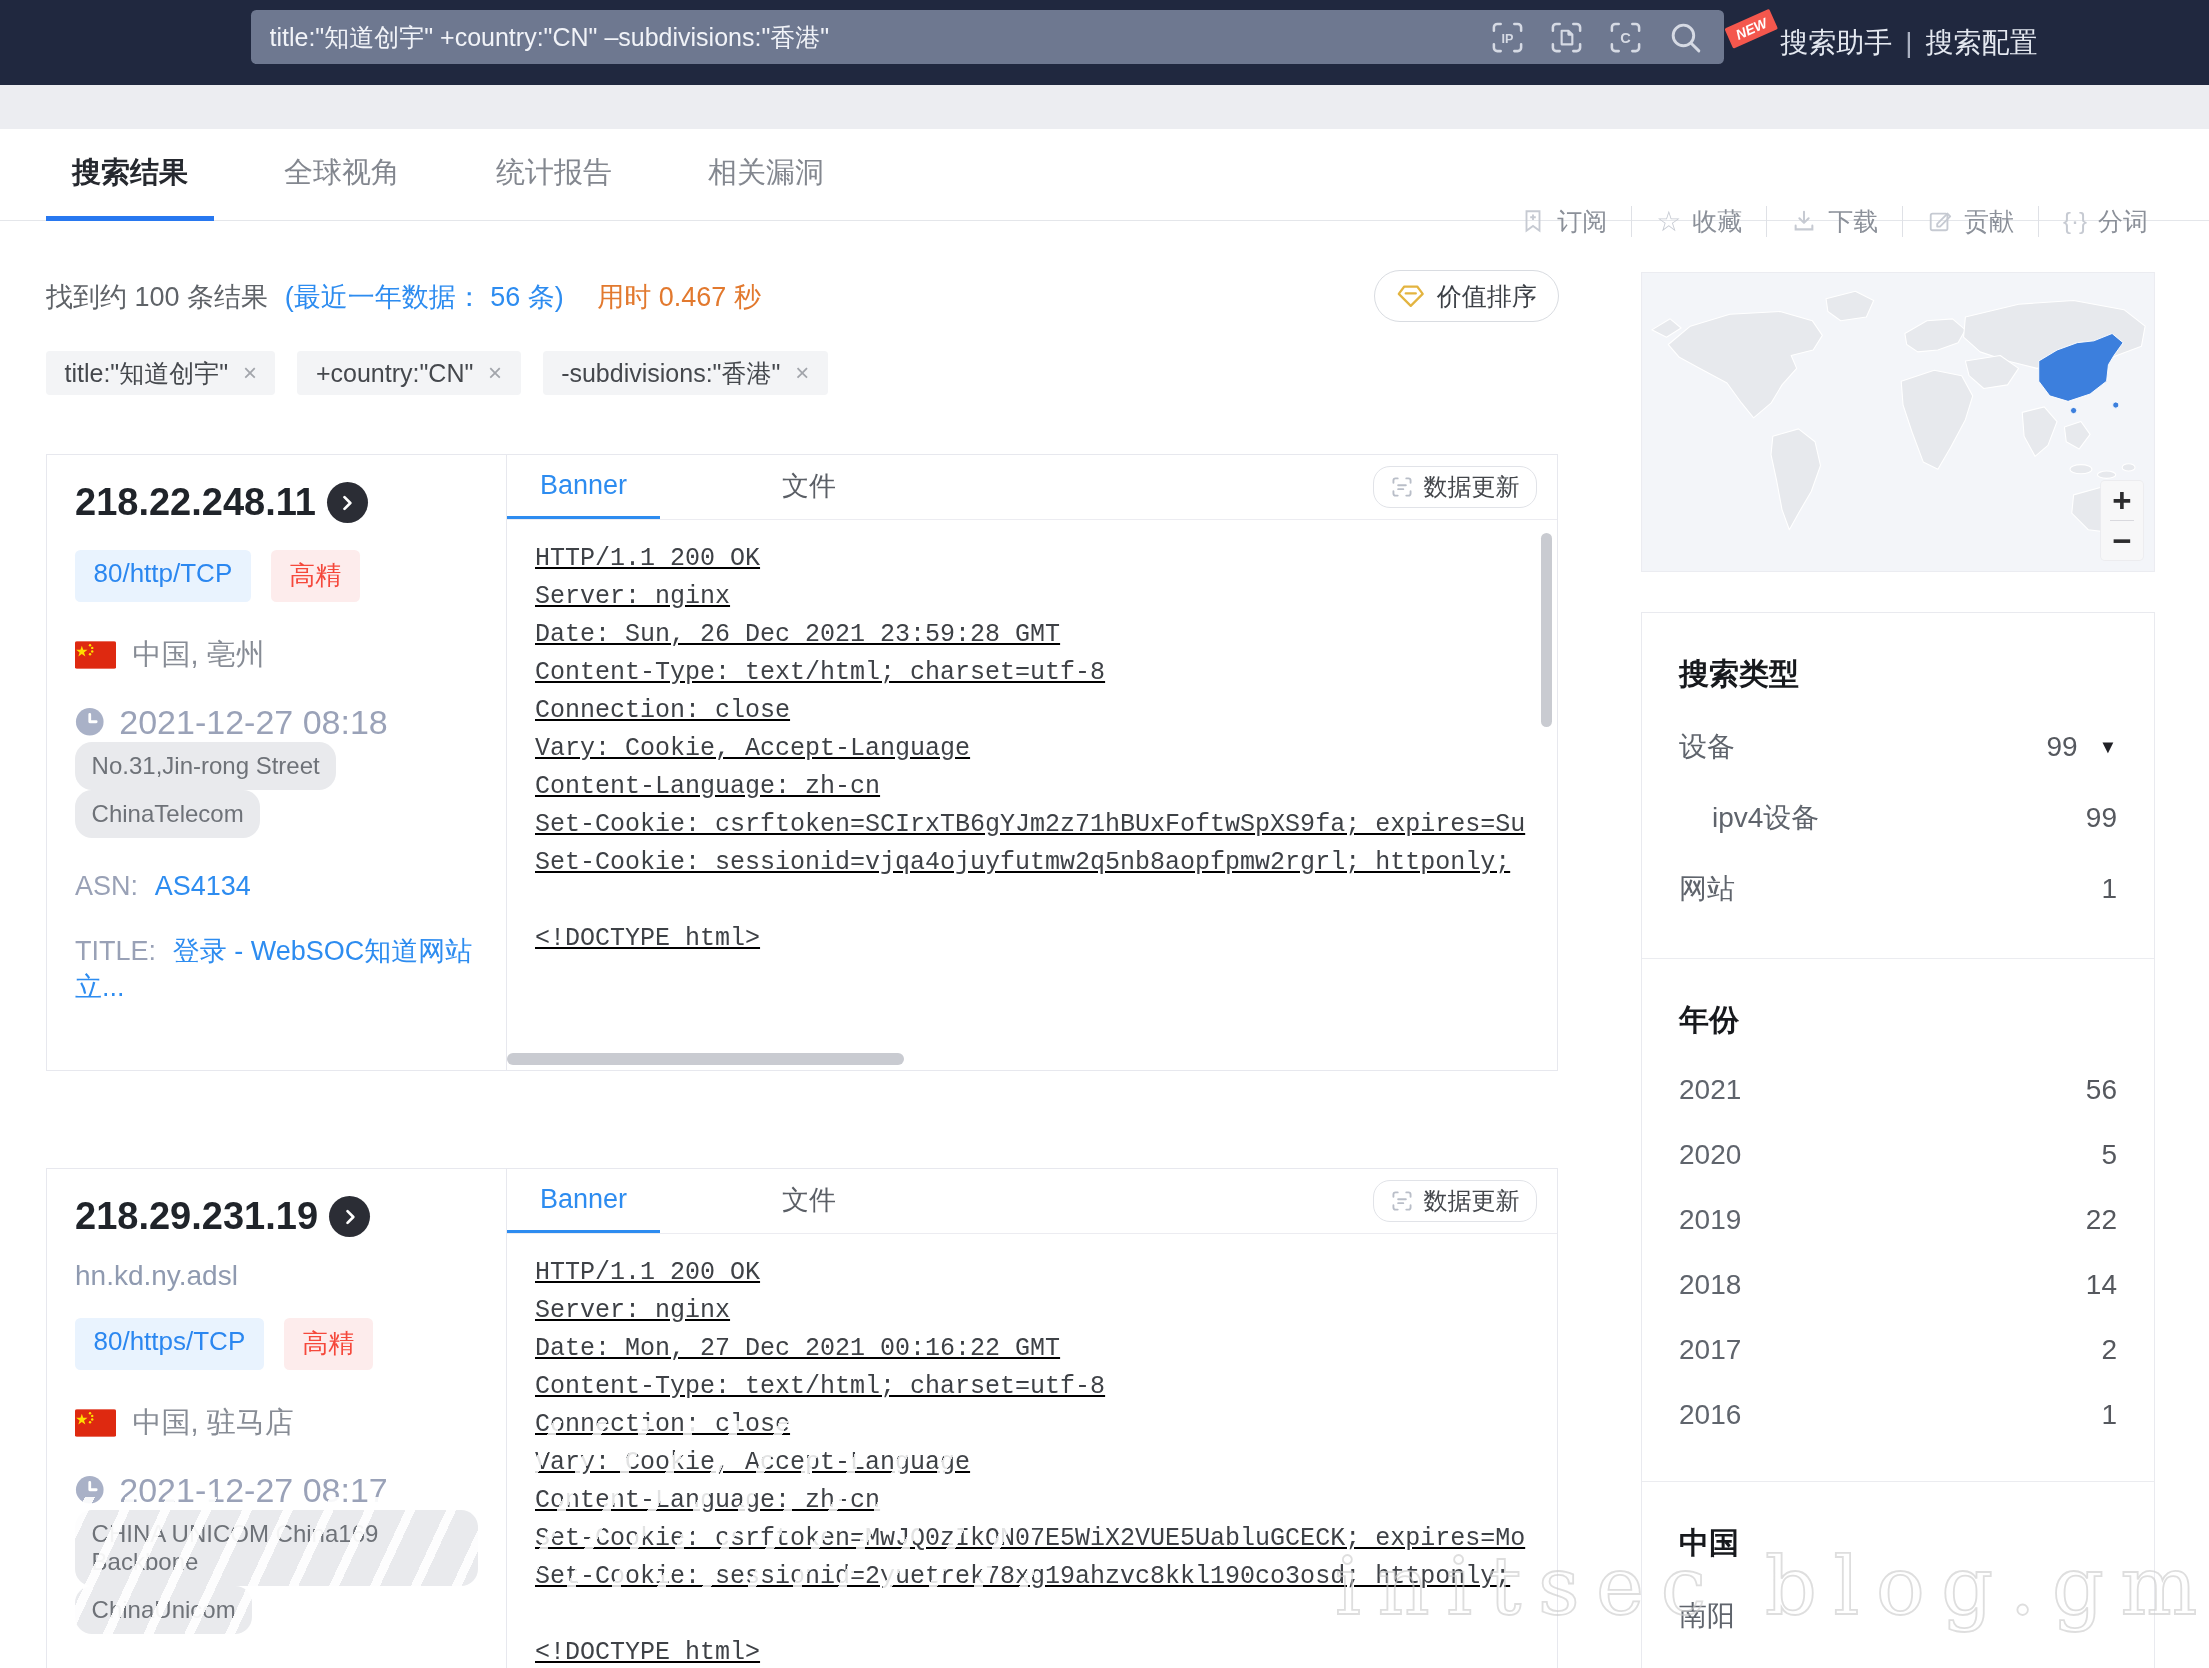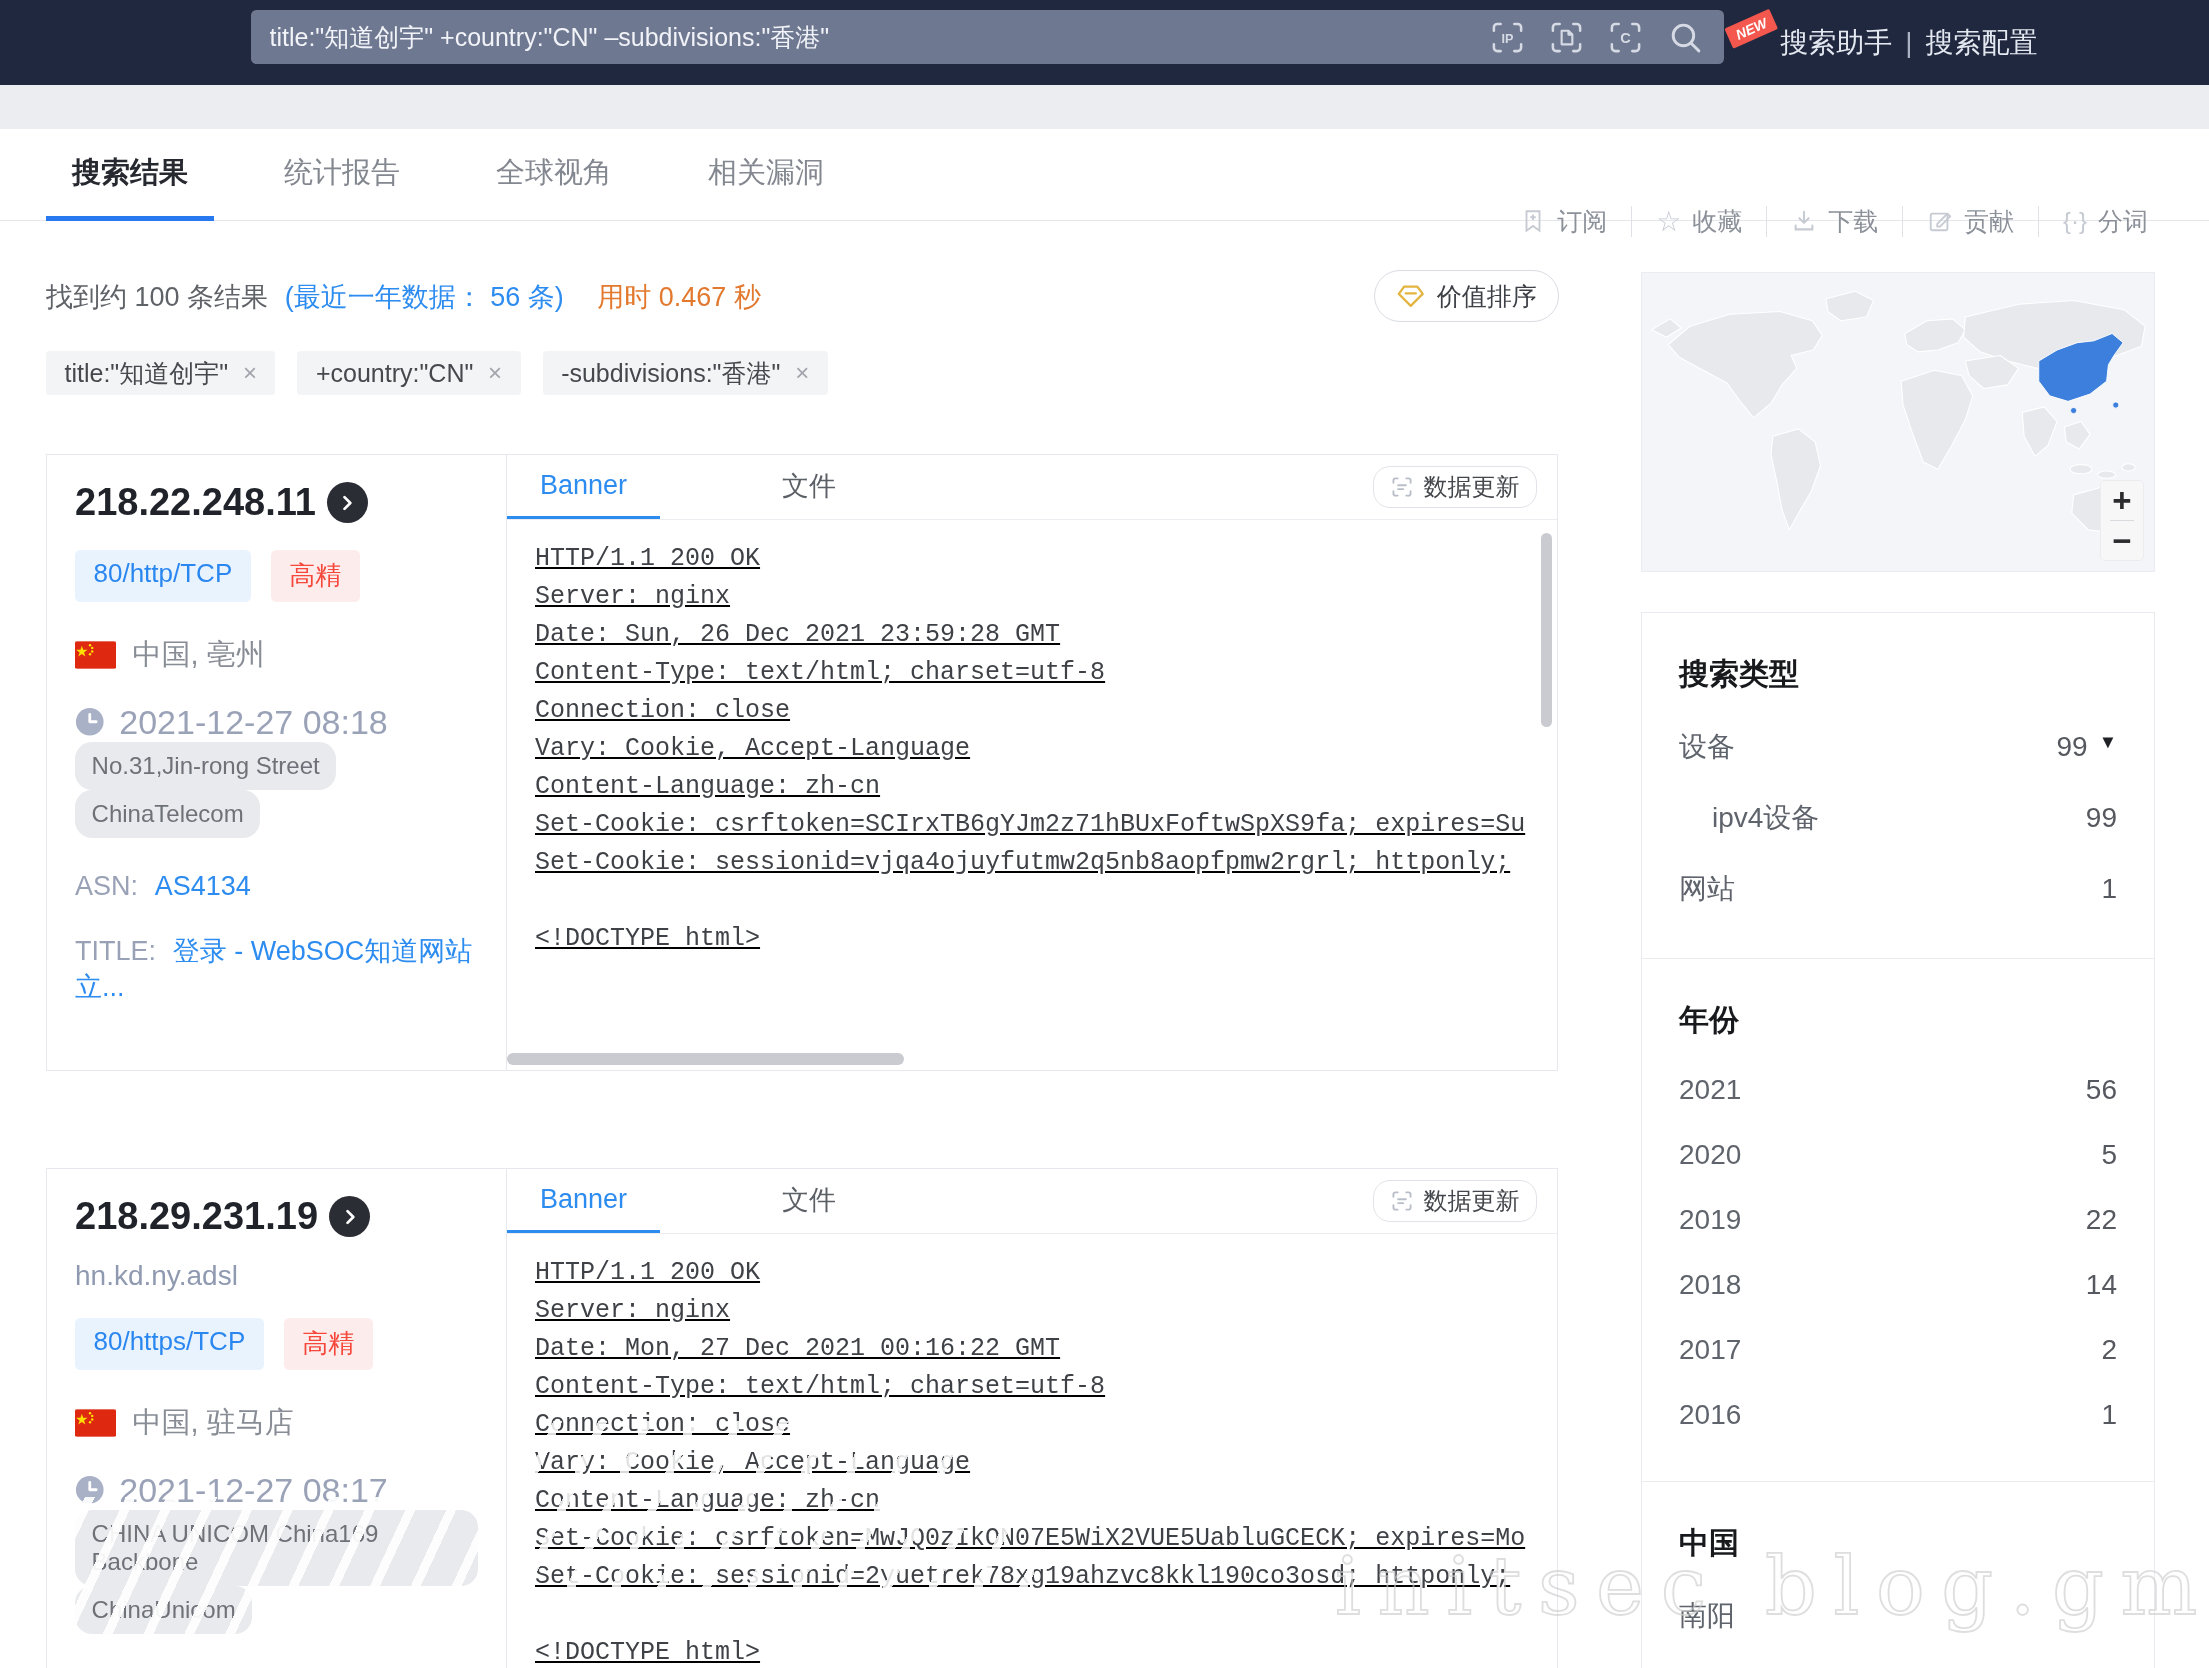--- a/index.html
+++ b/index.html
@@ -96,21 +96,21 @@
     font-size:33px; font-weight:bold; color:#2c2c2e; cursor:pointer; line-height:1; }
   .zdiv { width:24px; height:0.9px; background:#d9d9de; }
 
   .side-box { position:absolute; left:1641px; top:612px; width:514px; height:1108px; background:#fff;
     border-left:0.9px solid #e9eaef; border-right:0.9px solid #e9eaef; border-top:0.9px solid #e9eaef; }
   .side-sec { padding:41px 37px 50px 37px; }
   .side-sec + .side-sec { border-top:0.9px solid #ebecf0; }
   .sec-title { font-size:30px; font-weight:bold; color:#17191d; }
   .srow { display:flex; justify-content:space-between; align-items:center; margin-top:33px;
     font-size:28px; color:#5f646c; cursor:pointer; }
-  .srow .val { color:#55585e; display:flex; align-items:flex-start; }
+  .srow .val { color:#55585e; display:flex; align-items:center;gap:10px; }
   .srow.indent { padding-left:33px; }
   .caret { font-size:18.5px; color:#202126; margin-left:11px; cursor:pointer; }
 
   
   .wm { position:absolute; left:1335px; top:1539px; font-family:"DejaVu Serif", serif; font-size:81px;
     letter-spacing:16.6px; white-space:nowrap; z-index:40; pointer-events:none;
     color:rgba(205,205,205,0.38); -webkit-text-fill-color:transparent; -webkit-text-stroke:1.8px #cdcdcd; opacity:.65; }
   .hatch1 { position:absolute; left:54px; top:1497px; width:443px; height:175px; z-index:5; pointer-events:none;
     background:repeating-linear-gradient(115deg, transparent 0 28px, rgba(255,255,255,.92) 28px 37px); }
   .hatch2 { position:absolute; left:517px; top:1421px; width:517px; height:194px; z-index:5; pointer-events:none;
@@ -155,22 +155,22 @@
     <span class="sep">|</span>
     <span>搜索配置</span>
   </div>
 </div>
 
 <div class="band"></div>
 
 <div class="tabbar">
   <div class="tabs">
     <div class="tab active">搜索结果</div>
+    <div class="tab">全球视角</div>
     <div class="tab">统计报告</div>
-    <div class="tab">全球视角</div>
     <div class="tab">相关漏洞</div>
   </div>
   <div class="tab-actions">
     <div class="action">
       <span class="ic">
           <svg width="26" height="26" viewBox="0 0 28 28">
             <path d="M7 3.5h14v21l-7-5.2-7 5.2z" fill="none" stroke="currentColor" stroke-width="2"></path>
             <path d="M11 10h6 M14 7v6" stroke="currentColor" stroke-width="2"></path>
           </svg>
         </span>

